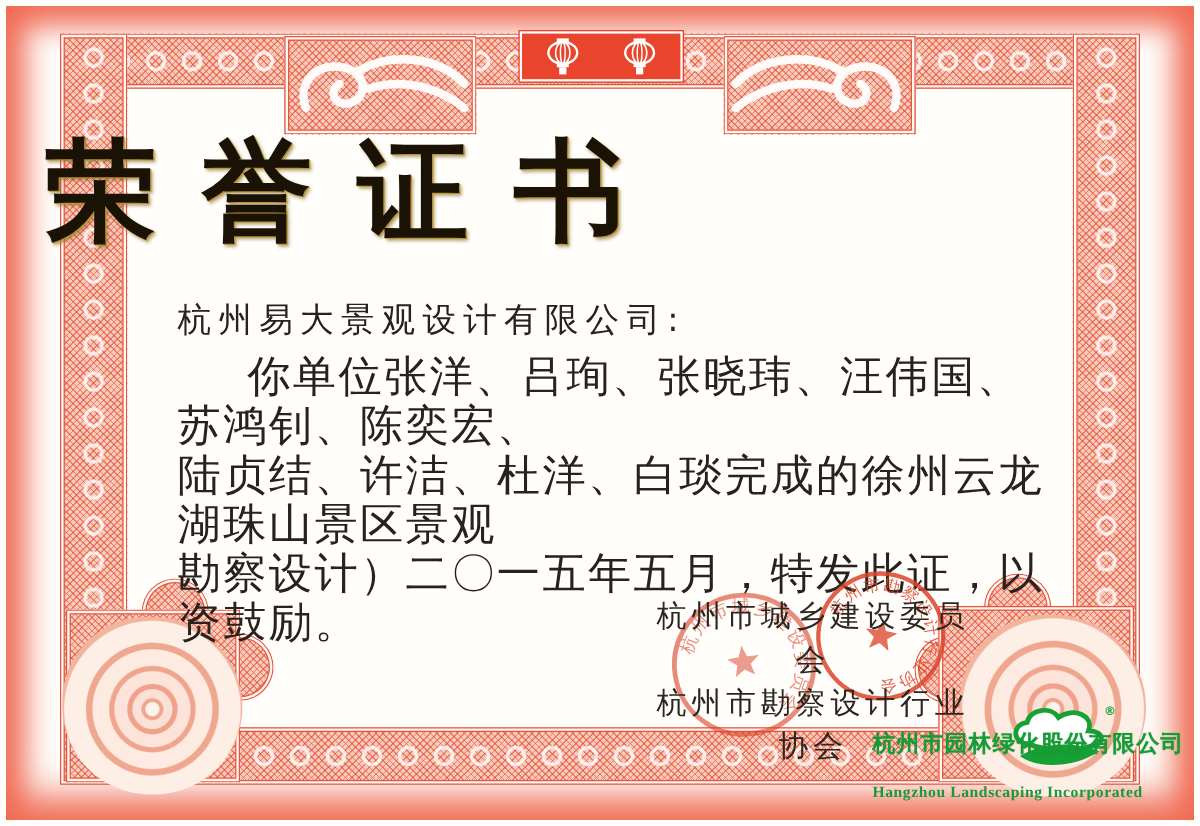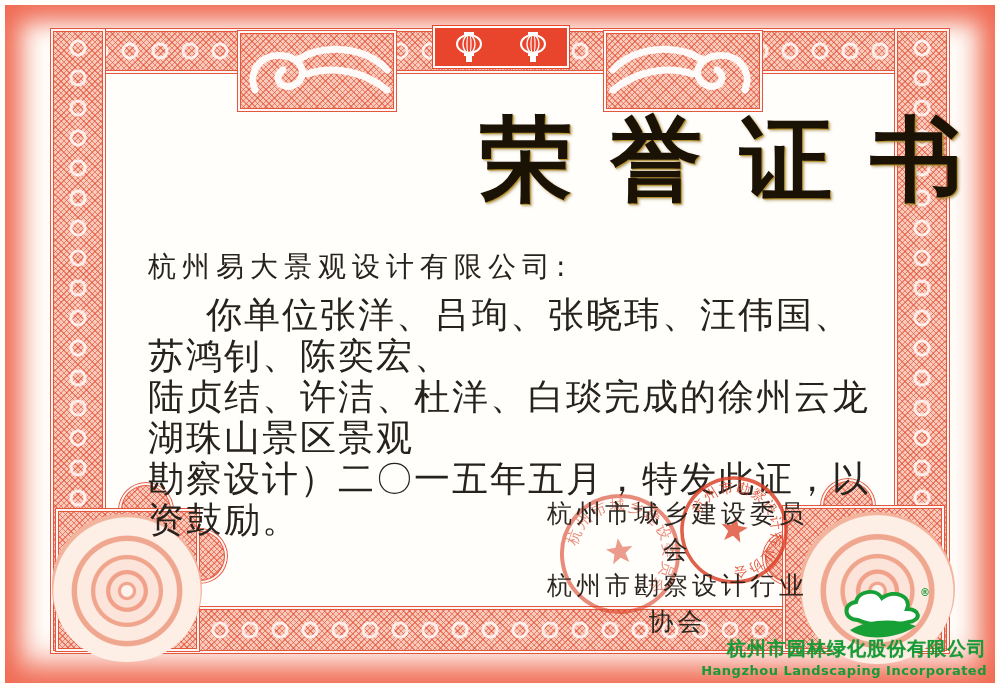--- a/index.html
+++ b/index.html
@@ -26,37 +26,37 @@
       background-size:100% 30px;background-repeat:repeat-y;}
   .panel{position:absolute;z-index:3;}
   .lantern-box{position:absolute;z-index:4;background:#e8452c;border:2px solid #ffffff;
       outline:1px solid #e8452c;display:flex;align-items:center;justify-content:center;gap:34px;}
   .bump{position:absolute;border-radius:50%;z-index:2;}
   .rose{position:absolute;z-index:3;border-radius:48% 52% 50% 50%;
     background:radial-gradient(circle at 50% 52%,
       #fdf3ed 0 5%, #f2a58e 6% 8%, #fbe0d6 9% 15%, #f1a089 16% 19%,
       #fce4da 20% 29%, #f0a58d 30% 33%, #fdeae1 34% 46%, #efa78f 47% 51%,
       #fdeee6 52% 68%, #f3b49e 69% 74%, #fef3ec 75% 93%, rgba(254,243,236,0) 94%);}
-  .title{position:absolute;left:0;right:0;top:98px;text-align:right;z-index:5;
+  .title{position:absolute;left:0;right:0;top:98px;text-align:left;z-index:5;
     font-family:"DejaVu Serif","Liberation Serif",serif;font-weight:bold;
     font-size:92px;letter-spacing:38px;padding-left:38px;color:#1b1206;
     text-shadow:1px 1px 0 #b8922b, 2px 2px 3px rgba(120,90,10,.55);}
   .salutation{position:absolute;left:148px;top:248px;z-index:5;
     font-size:28px;color:#26221d;letter-spacing:6px;}
   .bodytext{position:absolute;left:148px;top:294px;width:730px;z-index:5;
     font-size:36px;line-height:41px;color:#26221d;letter-spacing:2px;}
   .bodytext .indent{text-indent:58px;}
   .signblock{position:absolute;left:540px;top:496px;width:275px;z-index:6;
     text-align:center;font-size:25px;line-height:36px;color:#2b2620;letter-spacing:4px;}
   .signblock .date{letter-spacing:8px;}
   .seal{position:absolute;z-index:5;}
-  .logo{position:absolute;right:13px;bottom:10px;z-index:7;text-align:right;}
+  .logo{position:absolute;right:13px;bottom:20px;z-index:7;text-align:left;}
   .logo .cn{font-size:19px;font-weight:bold;color:#189a36;letter-spacing:1px;
     text-shadow:0 0 1px rgba(24,154,54,.6);}
-  .logo .en{font-size:13px;font-weight:bold;color:#189a36;letter-spacing:.5px;margin-top:1px;}
+  .logo .en{font-size:13px;font-weight:bold;color:#189a36;letter-spacing:.5px;margin-top:19px;font-family:Liberation Serif, serif;}
   .emblem{position:absolute;right:70px;bottom:46px;z-index:7;}
 </style>
 </head>
 <body>
 
 <div class="page">
 
   <div class="band h hatch" style="left:50px;top:28px;width:900px;height:46px;"></div>
   <div class="band h hatch" style="left:50px;top:606px;width:900px;height:48px;"></div>
   <div class="band v hatch" style="left:50px;top:28px;width:56px;height:626px;"></div>

